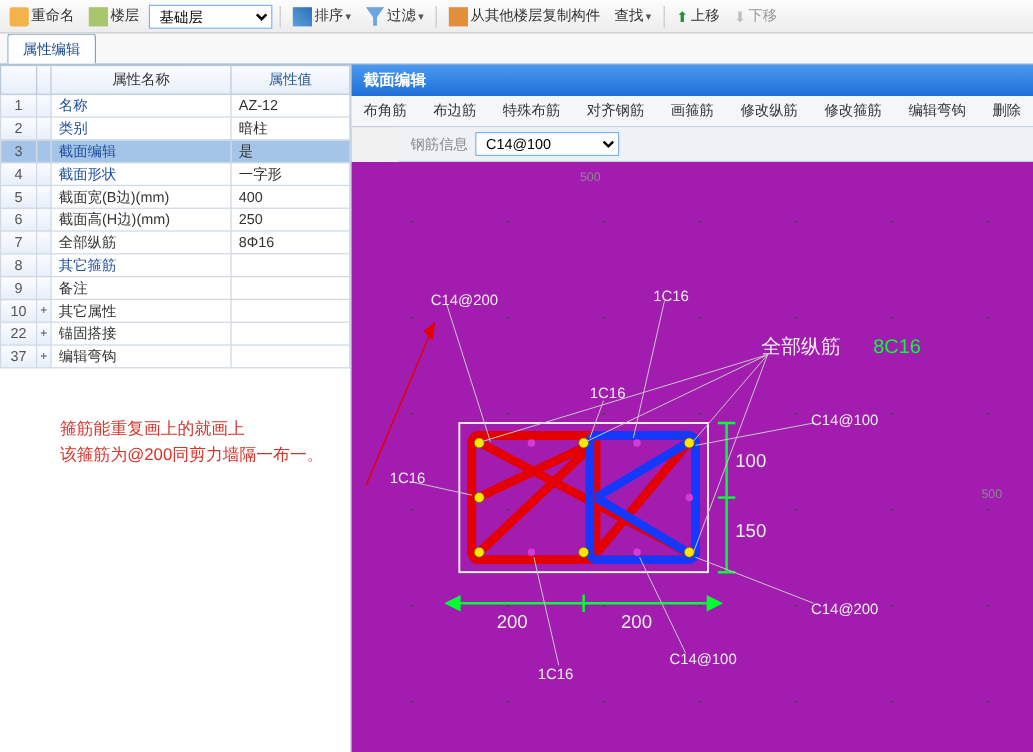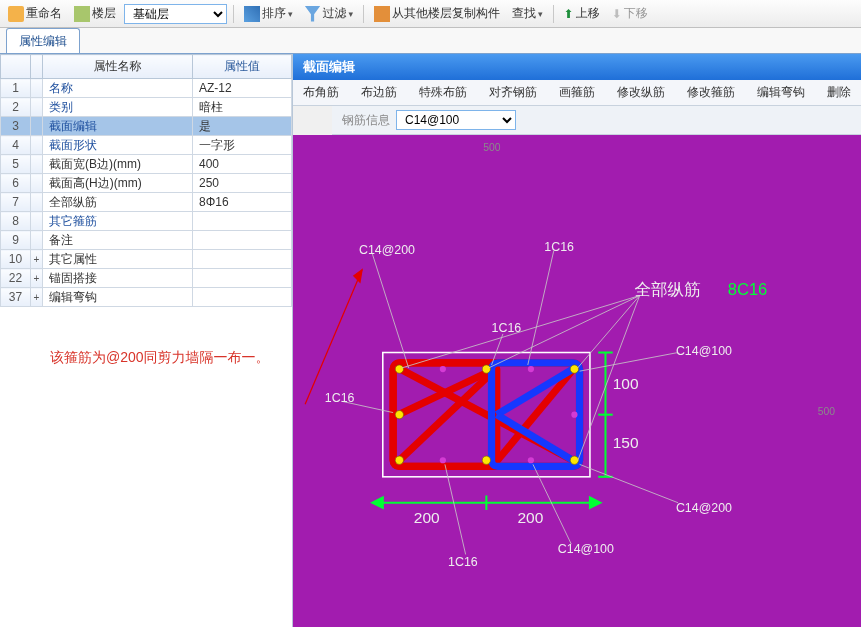--- a/index.html
+++ b/index.html
@@ -179,20 +179,21 @@
           </tr>
           <tr>
             <td class="num">37</td>
             <td class="exp">+</td>
             <td class="name ">编辑弯钩</td>
             <td></td>
           </tr>
         </tbody>
     </table>
     <div class="notes">
+      <div>箍筋能重复画上的就画上</div>
       <div>该箍筋为@200同剪力墙隔一布一。</div>
       <div style="height:40px"></div>
     </div>
   </div>
 
   <div class="right">
     <div class="sec-title">截面编辑</div>
     <div class="sec-tabs" id="sec-tabs">
         <span>布角筋</span>
         <span>布边筋</span>

